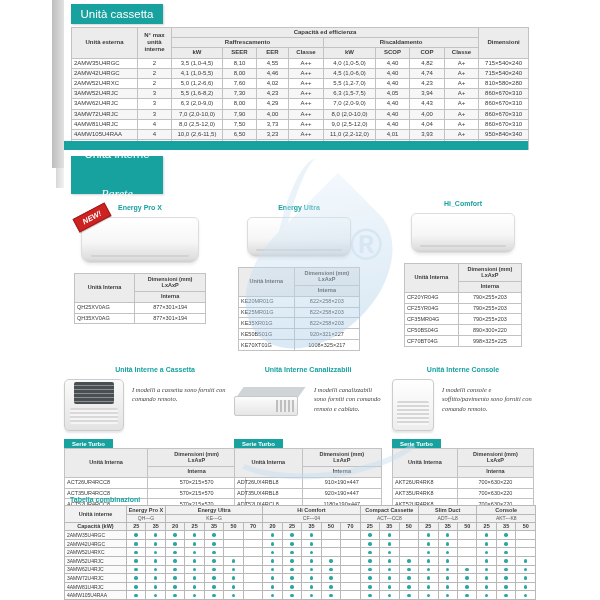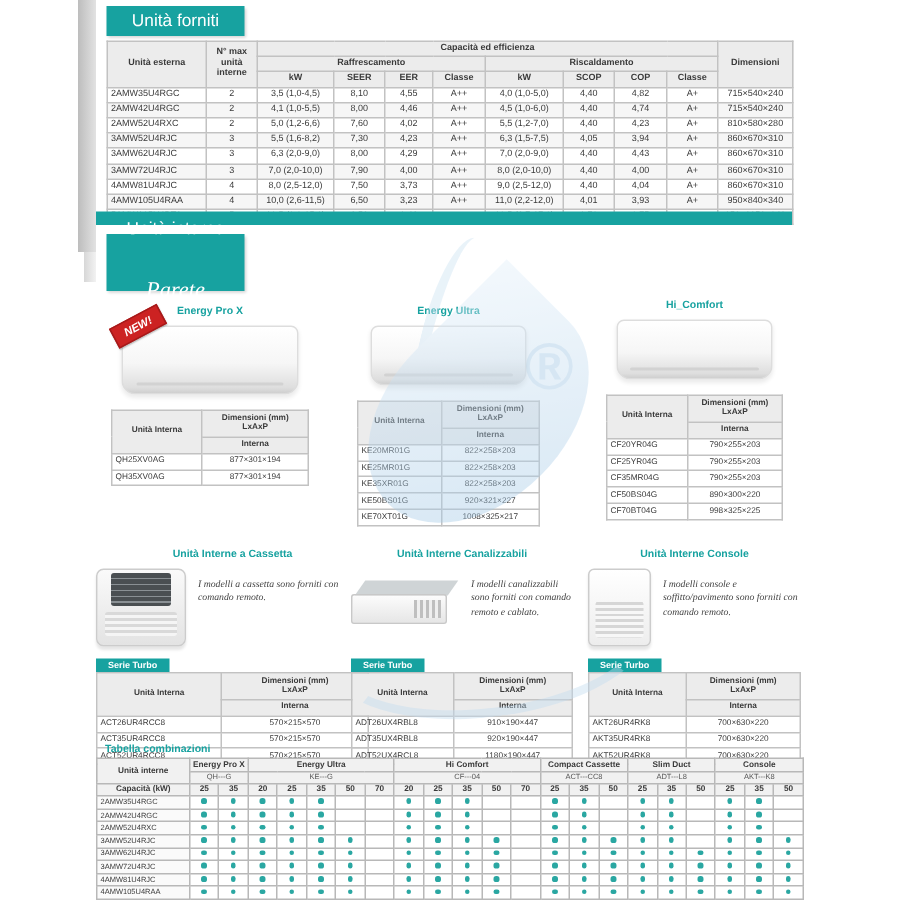--- a/index.html
+++ b/index.html
@@ -15,21 +15,21 @@
 
   
   .badge {
     position:absolute; background:var(--teal,#17a2a0); color:#fff;
     display:flex; flex-direction:column; align-items:center; justify-content:center;
     box-shadow:1px 1px 2px rgba(0,0,0,.18);
   }
   #outdoor-badge { left:71px; top:4px; width:92px; height:20px; font-size:11.5px; }
   #indoor-badge  { left:71px; top:156px; width:92px; height:38px; }
   #indoor-badge .l1 { font-size:11.5px; }
-  #indoor-badge .l2 { font-size:15px; font-style:italic; font-family:"Liberation Serif",serif;margin-top:27px; }
+  #indoor-badge .l2 { font-size:12px; font-style:italic; font-family:"Liberation Serif",serif;margin-top:27px; }
 
   
   #outdoor-table { position:absolute; left:71px; top:27px; width:457px;
     border-collapse:collapse; table-layout:fixed; font-size:6px; }
   #outdoor-table th, #outdoor-table td { border:1px solid #c2c2c2; text-align:center; padding:1px 1px; line-height:1.2; }
   #outdoor-table thead th { background:#ececec; font-weight:bold; font-size:6px; }
   #outdoor-table tbody tr:nth-child(even) td { background:#f6f6f6; }
   #outdoor-table td.model { text-align:left; padding-left:2px; }
 
   .teal-bar { position:absolute; left:64px; top:141px; width:464px; height:9px; background:var(--teal,#17a2a0); }
@@ -109,21 +109,21 @@
     border-left:7px solid #cde3f3; border-radius:60% 0 0 40%; transform:rotate(14deg); }
 </style>
 </head>
 <body>
 
 <div class="page">
   <div class="edge-strip"></div>
   <div class="edge-strip2"></div>
 
   <div class="badge" id="outdoor-badge">
-    <span>Unità forniti</span>
+    <span>Unità cassetta</span>
   </div>
   <table id="outdoor-table">
       <colgroup>
         <col style="width: 66px;">
         <col style="width: 34px;">
         <col style="width: 51px;">
         <col style="width: 34px;">
         <col style="width: 32px;">
         <col style="width: 35px;">
         <col style="width: 52px;">

